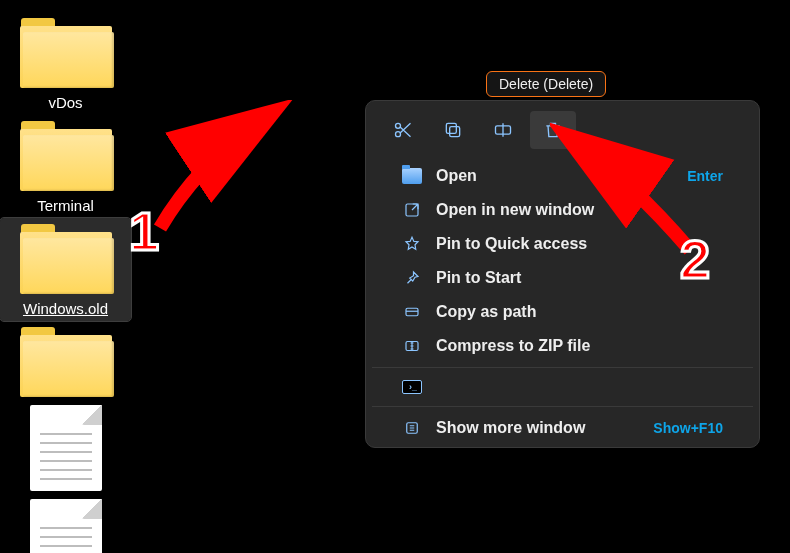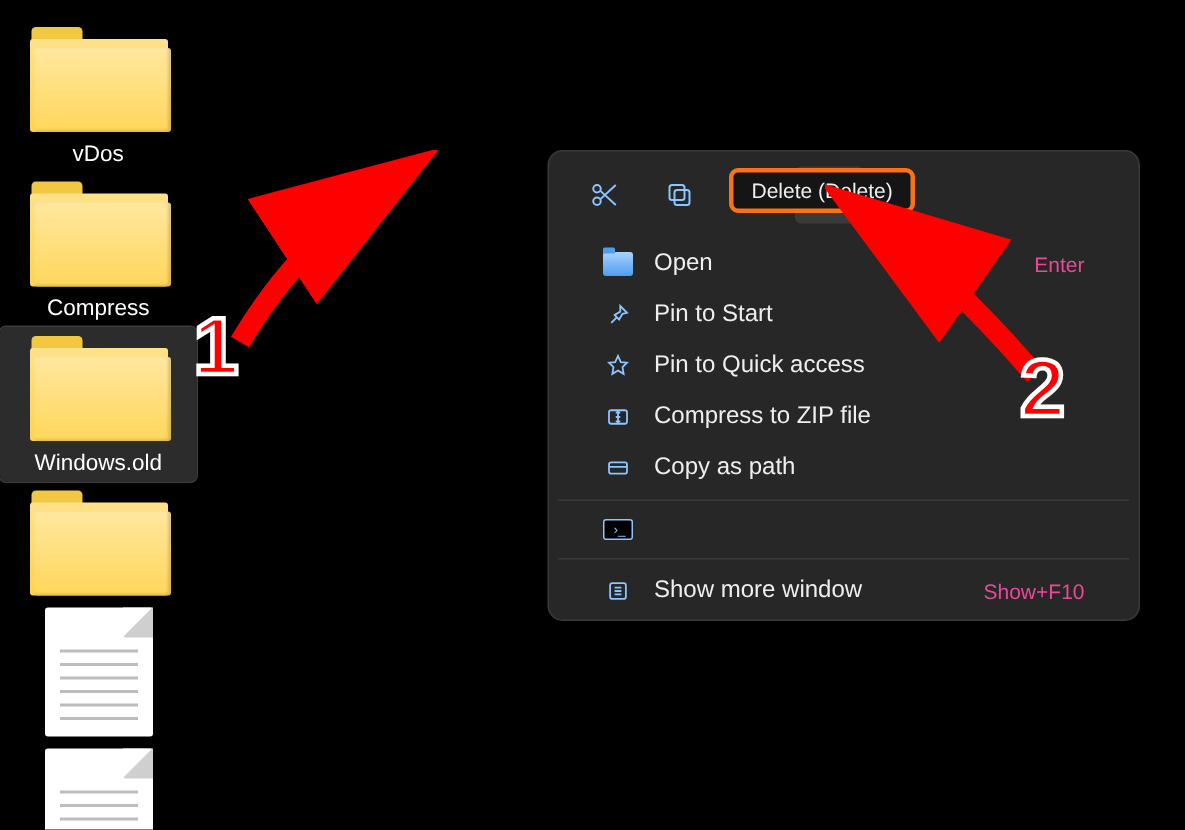--- a/index.html
+++ b/index.html
@@ -22,20 +22,21 @@
     display: flex;
     flex-direction: column;
     align-items: center;
     padding: 6px 0 4px;
     border-radius: 4px;
     position: relative;
   }
   .item.selected {
     background: #2c2c2c;
     outline: 1px solid #3d3d3d;
+    text-decoration: underline;
   }
   .item .label {
     margin-top: 6px;
     font-size: 15px;
     text-align: center;
   }
 
   
   .folder {
     width: 96px; height: 70px; position: relative;
@@ -108,39 +109,39 @@
     color: #77b7ff;
     font-size: 19px;
   }
   .tool.hover { background: #3a3a3a; }
   .tool svg { width: 20px; height: 20px; stroke: #8cc5ff; fill: none; stroke-width: 1.6; }
 
   .tooltip {
     position: absolute;
     top: -30px; left: 120px;
     background: #151515;
-    border: 3px solid #f97316;
+    border: 1px solid #f97316;
     padding: 4px 12px;
     border-radius: 6px;
     font-size: 14px;
     color: #eee;
     white-space: nowrap;
-    margin-top: 41px;
   }
 
   .row {
     display: flex; align-items: center;
     padding: 8px 36px;
     gap: 14px;
     font-size: 16px;
     color: #eee;
+    font-weight: bold;
   }
   .row .ico { width: 20px; display:flex; align-items:center; justify-content:center; }
   .row .ico svg { width:18px; height:18px; stroke:#8cc5ff; fill:none; stroke-width:1.6; }
-  .row .short { margin-left: auto; color: #ec4899; font-size: 14px; }
+  .row .short { margin-left: auto; color: #0ea5e9; font-size: 14px; }
   .sep { height: 1px; background: #3a3a3a; margin: 4px 6px; }
 
   .ico.folderico { width:20px; height:16px; background:linear-gradient(#a9d2ff,#4f9eee); border-radius:2px; position:relative; }
   .ico.folderico::before{content:"";position:absolute;top:-3px;left:0;width:8px;height:4px;background:#4f9eee;border-radius:1px 1px 0 0;}
   .ico.term { width:20px; height:14px; background:#000; border:1px solid #8cc5ff; border-radius:2px; font-size:9px; color:#8cc5ff; display:flex; align-items:center; padding-left:2px;}
 
   
   .arrow { position:absolute; pointer-events:none; }
   .num {
     font-family: Arial Black, Arial, sans-serif;
@@ -162,21 +163,21 @@
         <div class="front"></div>
       </div>
     <div class="label">vDos</div>
   </div>
   <div class="item">
     <div class="folder">
         <div class="tab"></div>
         <div class="body"></div>
         <div class="front"></div>
       </div>
-    <div class="label">Compress</div>
+    <div class="label">Terminal</div>
   </div>
   <div class="item selected">
     <div class="folder">
         <div class="tab"></div>
         <div class="body"></div>
         <div class="front"></div>
       </div>
     <div class="label">Windows.old</div>
   </div>
   <div class="item">
@@ -251,50 +252,59 @@
   </div>
 
   <div class="row">
     <div class="ico folderico"></div>
     <span>Open</span>
     <span class="short">Enter</span>
   </div>
   <div class="row">
     <div class="ico">
         <svg viewBox="0 0 24 24">
+          <rect x="4" y="4" width="16" height="16" rx="2"></rect>
+          <path d="M13 4h7v7 M20 4l-8 8"></path>
+        </svg>
+      </div>
+    <span>Open in new window</span>
+  </div>
+  <div class="row">
+    <div class="ico">
+        <svg viewBox="0 0 24 24">
+          <path d="M12 3l2.5 5.5L20 9l-4 4 1 6-5-3-5 3 1-6-4-4 5.5-.5z"></path>
+        </svg>
+      </div>
+    <span>Pin to Quick access</span>
+  </div>
+  <div class="row">
+    <div class="ico">
+        <svg viewBox="0 0 24 24">
           <path d="M14 4l6 6-4 1-3 5-2-2-5 5 5-5-2-2 5-3z"></path>
         </svg>
       </div>
     <span>Pin to Start</span>
   </div>
   <div class="row">
     <div class="ico">
         <svg viewBox="0 0 24 24">
-          <path d="M12 3l2.5 5.5L20 9l-4 4 1 6-5-3-5 3 1-6-4-4 5.5-.5z"></path>
-        </svg>
-      </div>
-    <span>Pin to Quick access</span>
+          <rect x="4" y="7" width="16" height="10" rx="2"></rect>
+          <path d="M4 11h16"></path>
+        </svg>
+      </div>
+    <span>Copy as path</span>
   </div>
   <div class="row">
     <div class="ico">
         <svg viewBox="0 0 24 24">
           <rect x="4" y="6" width="16" height="12" rx="2"></rect>
           <path d="M12 6v12 M10 8h4 M10 12h4 M10 16h4"></path>
         </svg>
       </div>
     <span>Compress to ZIP file</span>
-  </div>
-  <div class="row">
-    <div class="ico">
-        <svg viewBox="0 0 24 24">
-          <rect x="4" y="7" width="16" height="10" rx="2"></rect>
-          <path d="M4 11h16"></path>
-        </svg>
-      </div>
-    <span>Copy as path</span>
   </div>
   <div class="sep"></div>
   <div class="row">
     <div class="ico term">›_</div>
   </div>
   <div class="sep"></div>
   <div class="row">
     <div class="ico">
         <svg viewBox="0 0 24 24">
           <rect x="5" y="5" width="14" height="14" rx="2"></rect>

